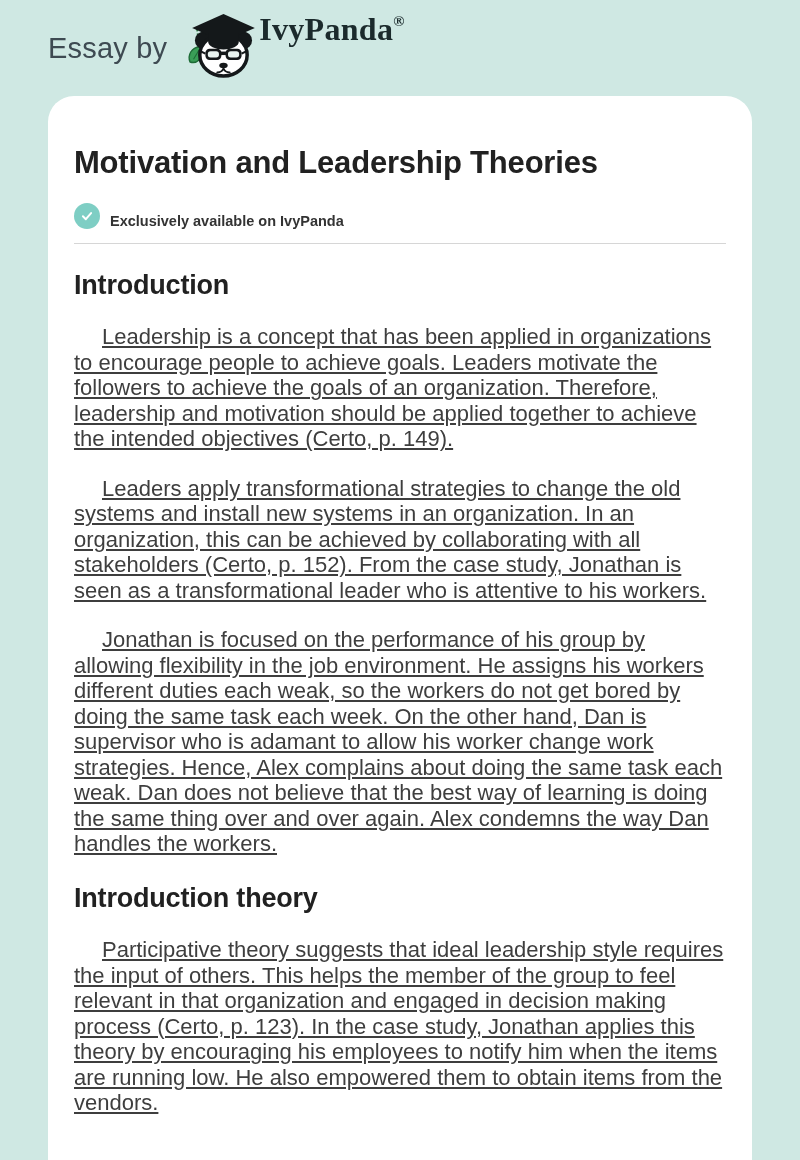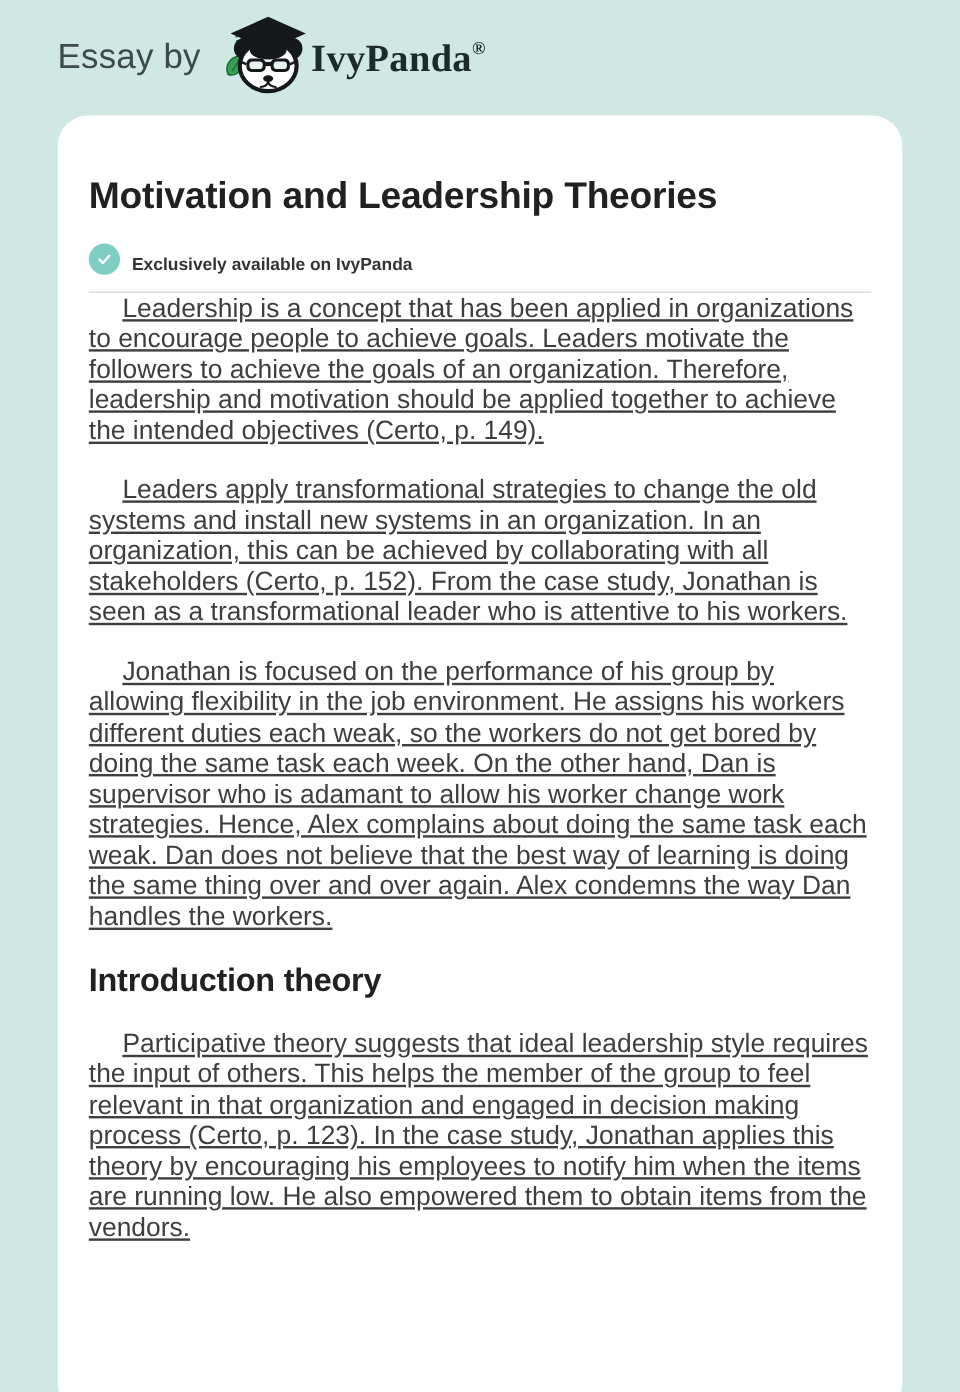--- a/index.html
+++ b/index.html
@@ -19,21 +19,20 @@
     box-sizing: border-box;
   }
   .essay-by {
     font-size: 29px;
     color: #3e4a52;
     font-weight: 400;
     letter-spacing: 0.2px;
   }
   .logo-wrap {
     display: inline-flex;
-    align-items: center;
     margin: 0 6px 0 14px;
   }
   .brand {
     font-family: "Liberation Serif", serif;
     font-weight: 700;
     font-size: 32px;
     color: #1b2a2c;
     letter-spacing: 0.3px;
   }
   .brand sup {
@@ -145,19 +144,20 @@
       <svg width="14" height="14" viewBox="0 0 24 24" aria-hidden="true">
         <path d="M5 12.5 L10 17.5 L19 7" stroke="#ffffff" stroke-width="3.4" fill="none" stroke-linecap="round" stroke-linejoin="round"></path>
       </svg>
     </span>
     <span class="badge-text">Exclusively available on IvyPanda</span>
   </div>
 
   <hr class="divider">
 
   <div id="sections">
+      <h2 class="section-heading">Introduction</h2>
       <p class="body-paragraph">Leadership is a concept that has been applied in organizations to encourage people to achieve goals. Leaders motivate the followers to achieve the goals of an organization. Therefore, leadership and motivation should be applied together to achieve the intended objectives (Certo, p. 149).</p>
       <p class="body-paragraph">Leaders apply transformational strategies to change the old systems and install new systems in an organization. In an organization, this can be achieved by collaborating with all stakeholders (Certo, p. 152). From the case study, Jonathan is seen as a transformational leader who is attentive to his workers.</p>
       <p class="body-paragraph">Jonathan is focused on the performance of his group by allowing flexibility in the job environment. He assigns his workers different duties each weak, so the workers do not get bored by doing the same task each week. On the other hand, Dan is supervisor who is adamant to allow his worker change work strategies. Hence, Alex complains about doing the same task each weak. Dan does not believe that the best way of learning is doing the same thing over and over again. Alex condemns the way Dan handles the workers.</p>
       <h2 class="section-heading">Introduction theory</h2>
       <p class="body-paragraph">Participative theory suggests that ideal leadership style requires the input of others. This helps the member of the group to feel relevant in that organization and engaged in decision making process (Certo, p. 123). In the case study, Jonathan applies this theory by encouraging his employees to notify him when the items are running low. He also empowered them to obtain items from the vendors.</p>
     </div>
 </main>
 
 </body></html>

